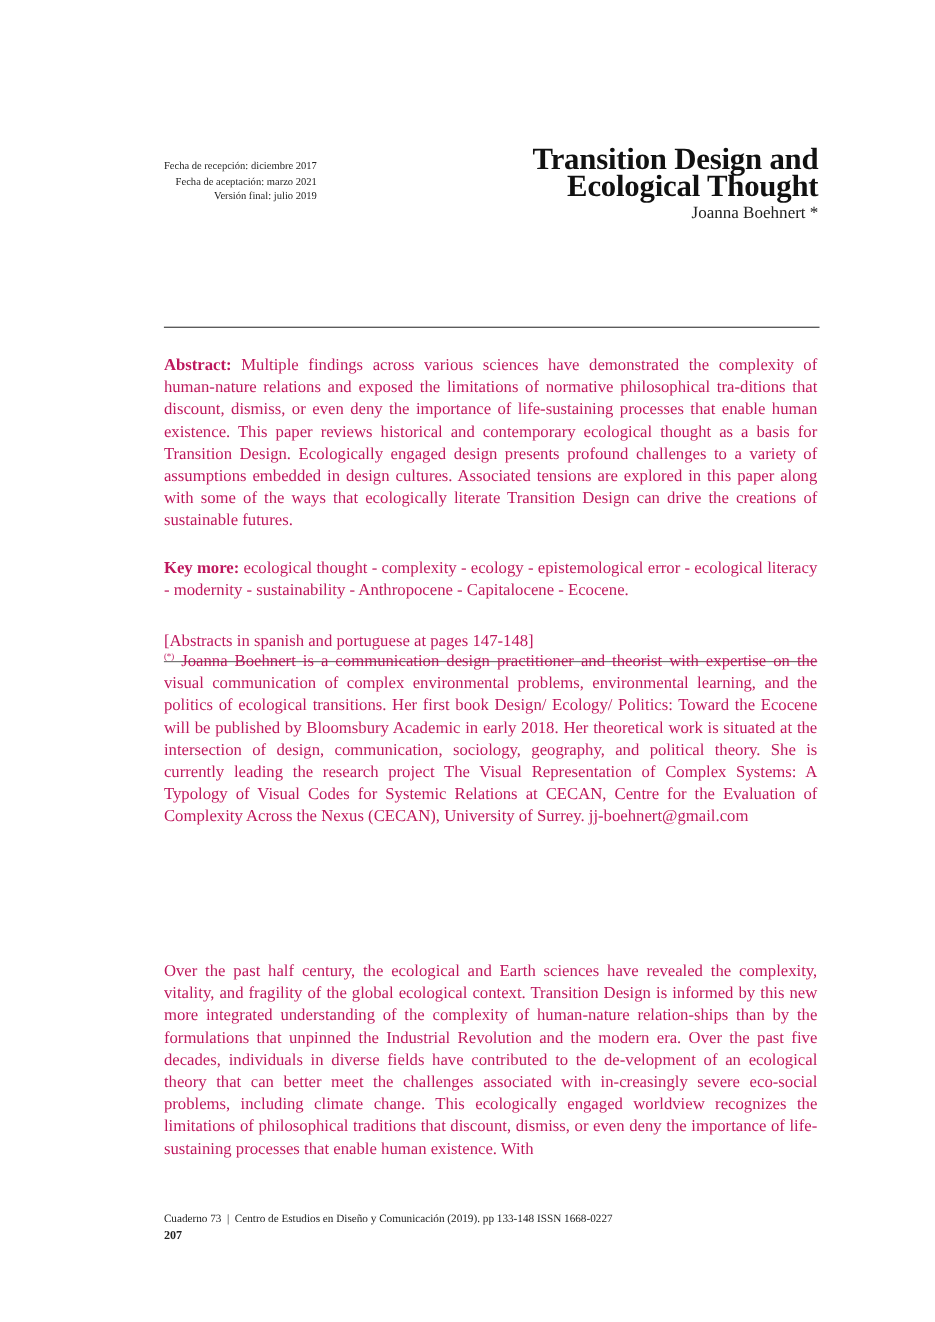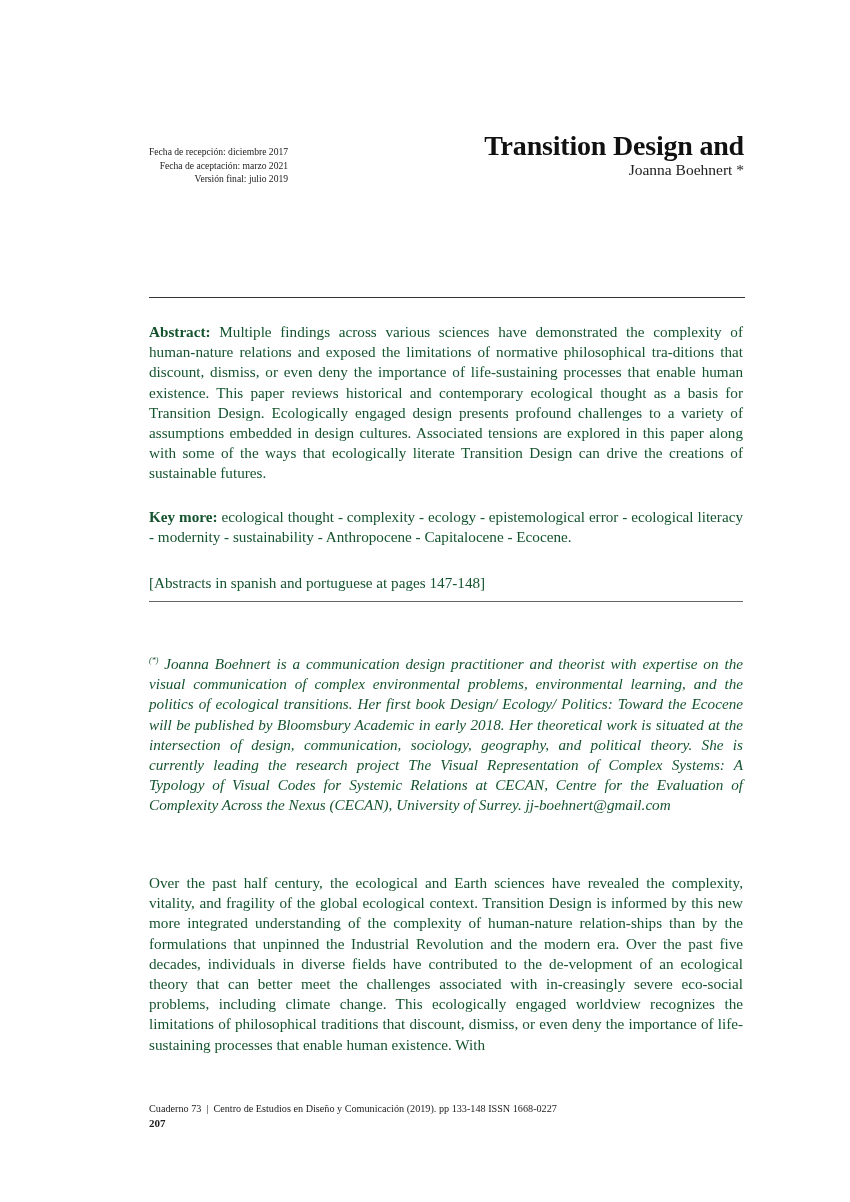--- a/index.html
+++ b/index.html
@@ -52,30 +52,30 @@
     }
     .rule.top { top: 297px; width: 596px; }
     .rule.bottom { top: 601px; width: 594px; border-top-color: #666; }
 
     .text-block {
       left: 149px;
       width: 594px;
       font-size: 15.2px;
       line-height: 20.2px;
       text-align: justify;
-      color: #14532d;
+      color: #be185d;
       hyphens: manual;
     }
     .text-block p { margin: 0; }
     .label { font-weight: bold; }
 
     .abstract { top: 322px; }
     .keywords { top: 507px; }
     .abstracts-note { top: 573px; }
-    .bio { top: 654px; font-style: italic; }
+    .bio { top: 591px; }
     .body-para { top: 873px; }
 
     .sup {
       font-size: 8px;
       vertical-align: 6px;
       line-height: 0;
     }
 
     .footer {
       left: 149px;
@@ -95,20 +95,21 @@
 <body>
 
 <div class="abs meta">
   <div>Fecha de recepción: diciembre 2017</div>
   <div>Fecha de aceptación: marzo 2021</div>
   <div>Versión final: julio 2019</div>
 </div>
 
 <div class="abs title-block">
   <div class="title">Transition Design and</div>
+  <div class="title">Ecological Thought</div>
   <div class="author">Joanna Boehnert *</div>
 </div>
 
 <div class="abs rule top"></div>
 
 <div class="abs text-block abstract">
   <p><span class="label">Abstract:</span><span> Multiple findings across various sciences have demonstrated the complexity of human-nature relations and exposed the limitations of normative philosophical tra-ditions that discount, dismiss, or even deny the importance of life-sustaining processes that enable human existence. This paper reviews historical and contemporary ecological thought as a basis for Transition Design. Ecologically engaged design presents profound challenges to a variety of assumptions embedded in design cultures. Associated tensions are explored in this paper along with some of the ways that ecologically literate Transition Design can drive the creations of sustainable futures.</span></p>
 </div>
 
 <div class="abs text-block keywords">

